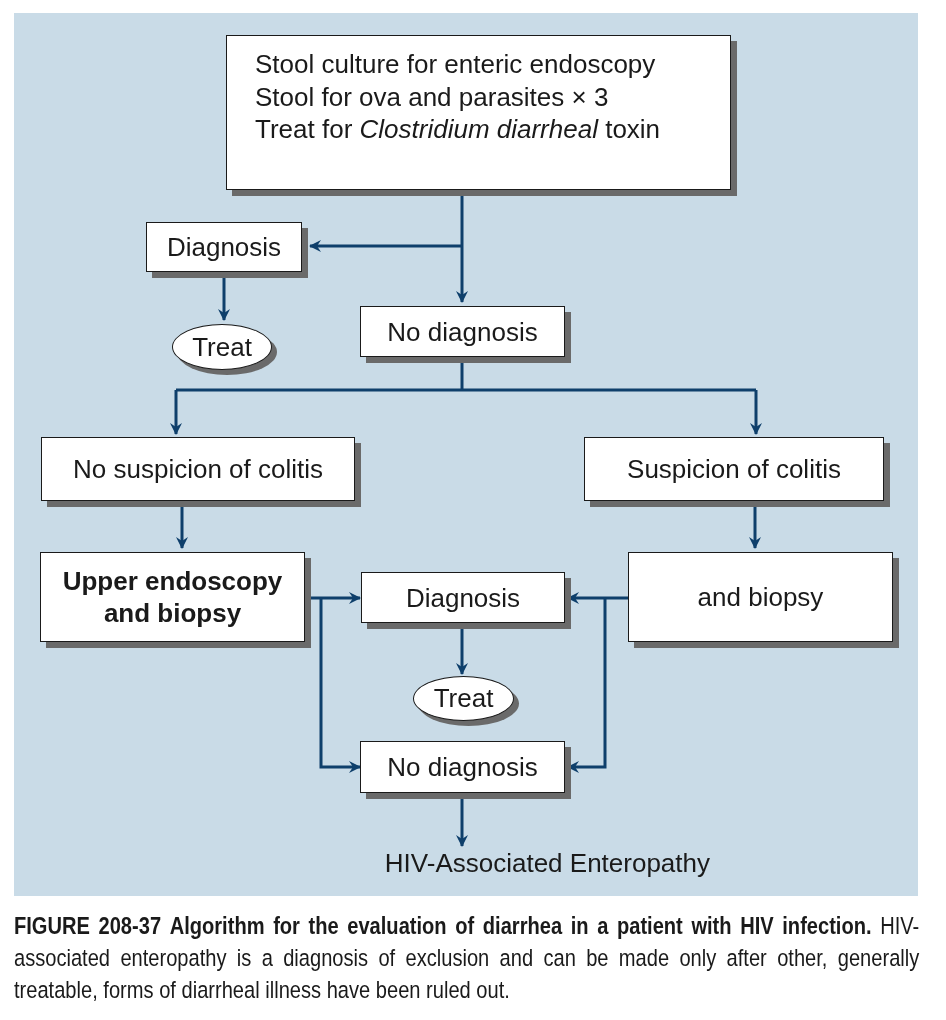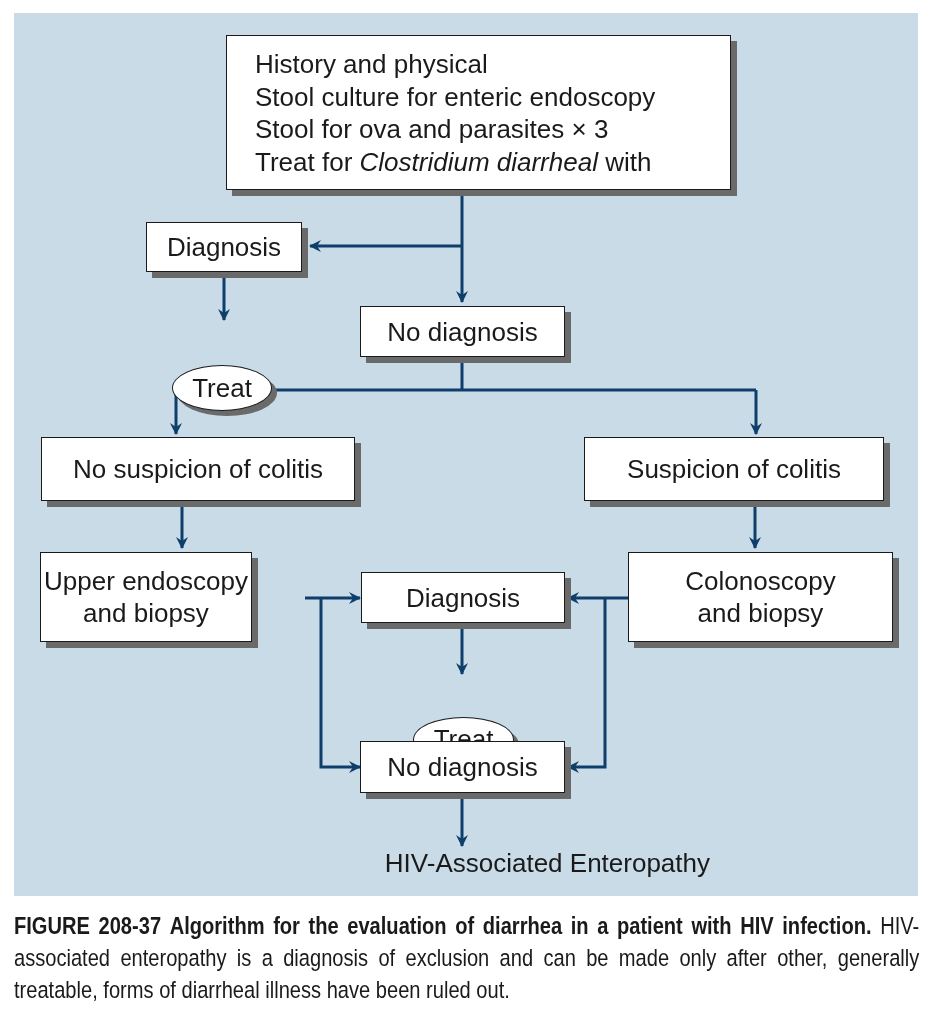--- a/index.html
+++ b/index.html
@@ -1,20 +1,20 @@
 <!DOCTYPE html>
 <html><head>
 <meta charset="utf-8">
 <style>
   html, body { margin: 0; padding: 0; background: #ffffff; }
   body { width: 946px; height: 1020px; position: relative; overflow: hidden; font-family: "Liberation Sans", sans-serif; }
   #panel { position: absolute; left: 14px; top: 13px; width: 904px; height: 883px; background: #c9dbe7; }
   svg#flow { position: absolute; left: 0; top: 0; width: 946px; height: 1020px; }
   .box { position: absolute; background: #fff; border: 1.5px solid #1a1a1a; box-shadow: 6px 6px 0 #6a6a6a; color: #1a1a1a; font-size: 26px; display: flex; align-items: center; justify-content: center; text-align: center; line-height: 32px; box-sizing: border-box; }
-  .oval { position: absolute; background: #fff; border: 1.5px solid #1a1a1a; border-radius: 50%; box-shadow: 5px 5px 0 #6a6a6a; color: #1a1a1a; font-size: 26px; display: flex; align-items: center; justify-content: center; box-sizing: border-box; margin-top: 41px; }
+  .oval { position: absolute; background: #fff; border: 1.5px solid #1a1a1a; border-radius: 50%; box-shadow: 5px 5px 0 #6a6a6a; color: #1a1a1a; font-size: 26px; display: flex; align-items: center; justify-content: center; box-sizing: border-box; }
   #top-box { left: 226px; top: 35px; width: 505px; height: 155px; display: block; text-align: left; padding: 12px 0 0 28px; line-height: 32.5px; }
   #top-box div { white-space: nowrap; }
   #endpoint { position: absolute; left: 240px; top: 848px; width: 470px; text-align: right; font-size: 26px; color: #1a1a1a; }
   #caption { position: absolute; left: 14px; top: 910px; width: 905px; font-family: "Liberation Sans", sans-serif; font-size: 24.5px; line-height: 32px; color: #1a1a1a; transform: scaleX(0.82); transform-origin: left top; width: 1104px; text-align: justify; }
   #caption .bold { font-weight: bold; }
 </style>
 </head>
 <body>
 
 <div id="panel"></div>
@@ -43,49 +43,47 @@
 
     <path d="M628,598 L568,598" marker-end="url(#ah)"></path>
     <path d="M605,598 L605,767 L568,767" marker-end="url(#ah)"></path>
 
     <path d="M462,622 L462,674" marker-end="url(#ah)"></path>
     <path d="M462,793 L462,846" marker-end="url(#ah)"></path>
   </g>
 </svg>
 
 <div class="box" id="top-box">
-  <div>History and physical</div>
   <div>Stool culture for enteric endoscopy</div>
   <div>Stool for ova and parasites × 3</div>
-  <div><span>Treat for </span><i>Clostridium diarrheal</i><span> with</span></div>
+  <div><span>Treat for </span><i>Clostridium diarrheal</i><span> toxin</span></div>
 </div>
 
 <div class="box" style="left:146px;top:222px;width:156px;height:50px;">
     <span>Diagnosis</span>
   </div>
 <div class="oval" style="left:172px;top:324px;width:100px;height:46px;">
     <span>Treat</span>
   </div>
 <div class="box" style="left:360px;top:306px;width:205px;height:51px;">
     <span>No diagnosis</span>
   </div>
 
 <div class="box" style="left:41px;top:437px;width:314px;height:64px;text-align:right;">
     <span>No suspicion of colitis</span>
   </div>
 <div class="box" style="left:584px;top:437px;width:300px;height:64px;">
     <span>Suspicion of colitis</span>
   </div>
 
-<div class="box" style="left:40px;top:552px;width:212px;height:90px;flex-direction:column;">
+<div class="box" style="left:40px;top:552px;width:265px;height:90px;flex-direction:column;font-weight:bold;">
   <span>Upper endoscopy</span>
   <span>and biopsy</span>
 </div>
 <div class="box" style="left:628px;top:552px;width:265px;height:90px;flex-direction:column;">
-  <span>Colonoscopy</span>
   <span>and biopsy</span>
 </div>
 
 <div class="box" style="left:361px;top:572px;width:204px;height:51px;">
     <span>Diagnosis</span>
   </div>
 <div class="oval" style="left:413px;top:676px;width:101px;height:45px;">
     <span>Treat</span>
   </div>
 <div class="box" style="left:360px;top:741px;width:205px;height:52px;">

